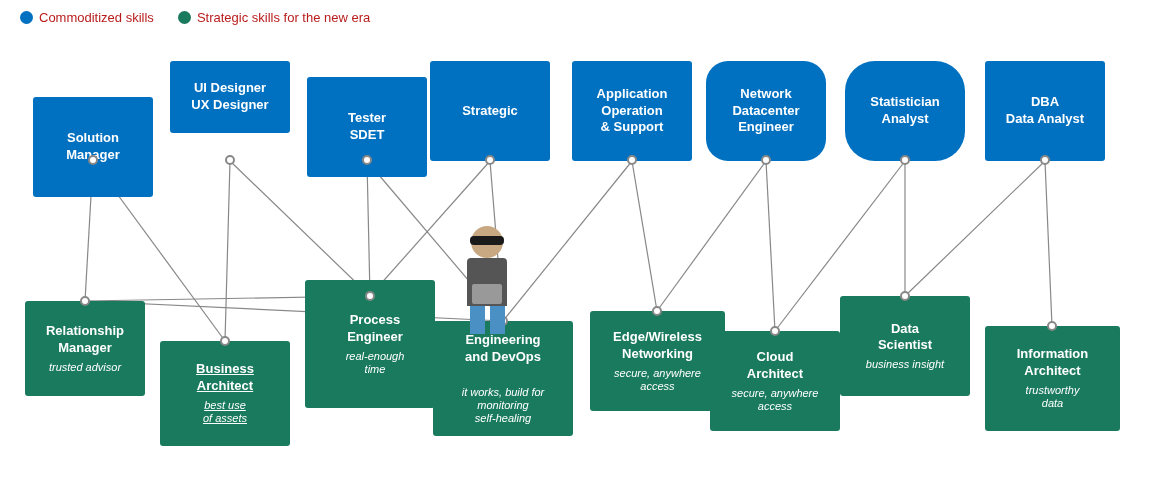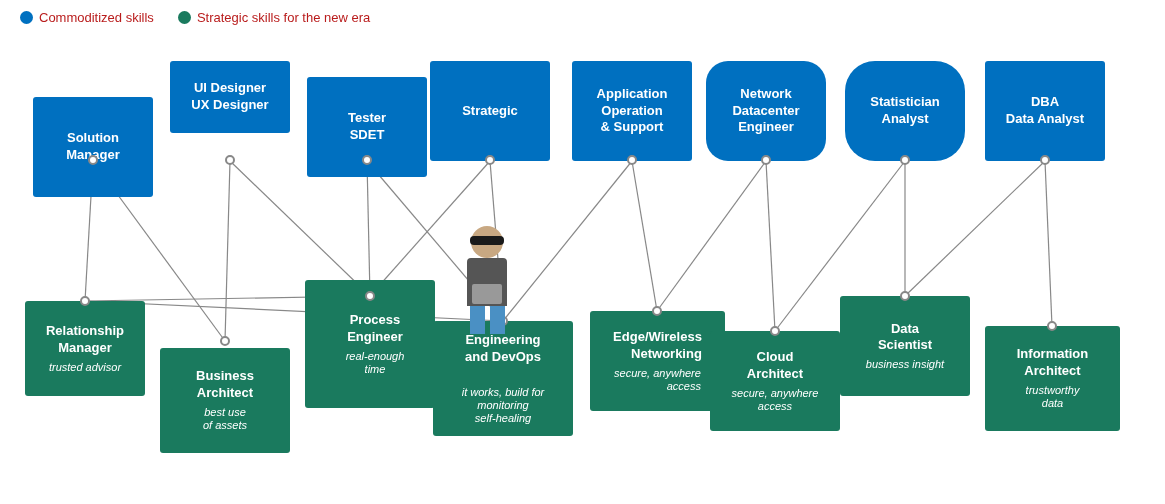--- a/index.html
+++ b/index.html
@@ -166,36 +166,36 @@
     <div class="dot-connector" style="left: 761px; top: 124px;"></div>
     <div class="box box-blue" style="left: 845px; top: 30px; width: 120px; height: 100px; border-radius: 30px;">Statistician<br>Analyst</div>
     <div class="dot-connector" style="left: 900px; top: 124px;"></div>
     <div class="box box-blue" style="left: 985px; top: 30px; width: 120px; height: 100px;">DBA<br>Data Analyst</div>
     <div class="dot-connector" style="left: 1040px; top: 124px;"></div>
     <div class="box box-green" style="left: 25px; top: 270px; width: 120px; height: 95px;">
       <div>Relationship<br>Manager</div>
       <div class="subtitle">trusted advisor</div>
     </div>
     <div class="dot-connector" style="left: 80px; top: 265px;"></div>
-    <div class="box box-green" style="left: 160px; top: 317px; width: 130px; height: 105px;">
+    <div class="box box-green" style="left: 160px; top: 310px; width: 130px; height: 105px; text-decoration: underline;">
       <div>Business<br>Architect</div>
       <div class="subtitle">best use<br>of assets</div>
     </div>
     <div class="dot-connector" style="left: 220px; top: 305px;"></div>
     <div class="box box-green" style="left: 305px; top: 249px; width: 130px; height: 128px; padding-left: 20px;">
       <div>Process<br>Engineer</div>
       <div class="subtitle">real-enough<br>time</div>
     </div>
     <div class="dot-connector" style="left: 365px; top: 260px;"></div>
     <div class="box box-green" style="left: 433px; top: 290px; width: 140px; height: 115px; gap: 16px;">
       <div>Engineering<br>and DevOps</div>
       <div class="subtitle">it works, build for<br>monitoring<br>self-healing</div>
     </div>
     <div class="dot-connector" style="left: 498px; top: 285px;"></div>
-    <div class="box box-green" style="left: 590px; top: 280px; width: 135px; height: 100px; text-align: right;">
+    <div class="box box-green" style="left: 590px; top: 280px; width: 135px; height: 100px;">
       <div>Edge/Wireless<br>Networking</div>
       <div class="subtitle">secure, anywhere<br>access</div>
     </div>
     <div class="dot-connector" style="left: 652px; top: 275px;"></div>
     <div class="box box-green" style="left: 710px; top: 300px; width: 130px; height: 100px;">
       <div>Cloud<br>Architect</div>
       <div class="subtitle">secure, anywhere<br>access</div>
     </div>
     <div class="dot-connector" style="left: 770px; top: 295px;"></div>
     <div class="box box-green" style="left: 840px; top: 265px; width: 130px; height: 100px;">

